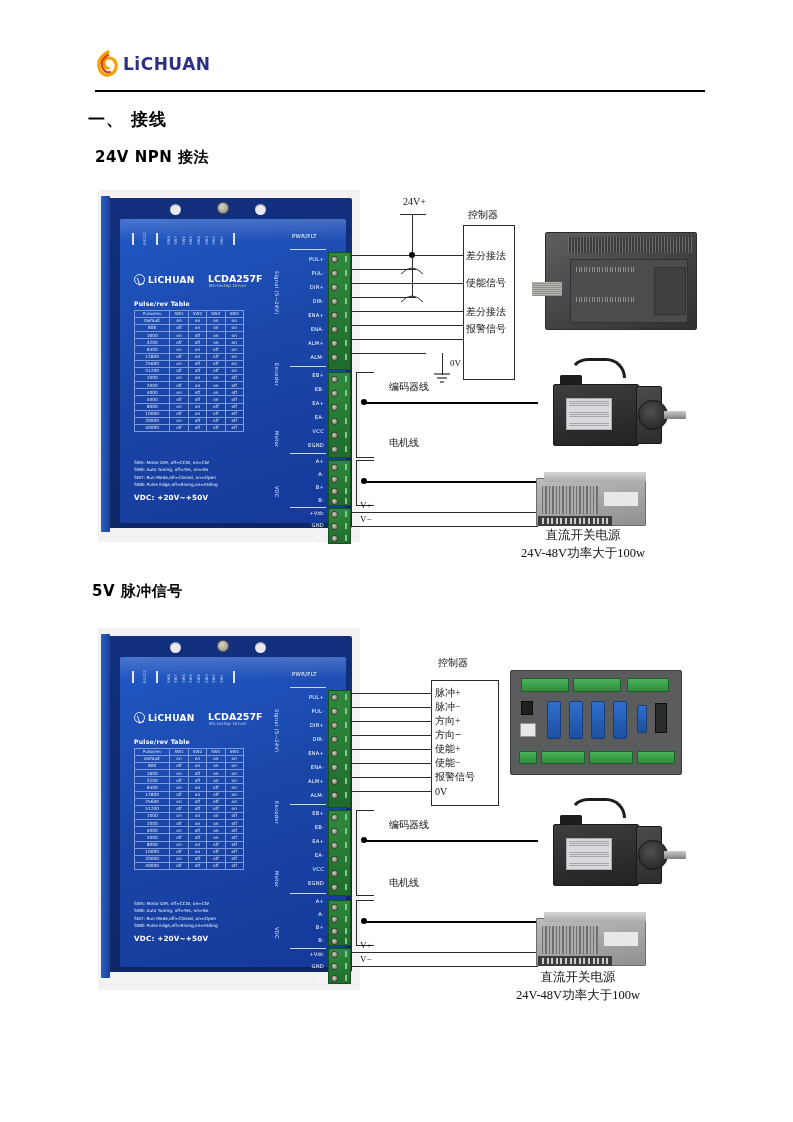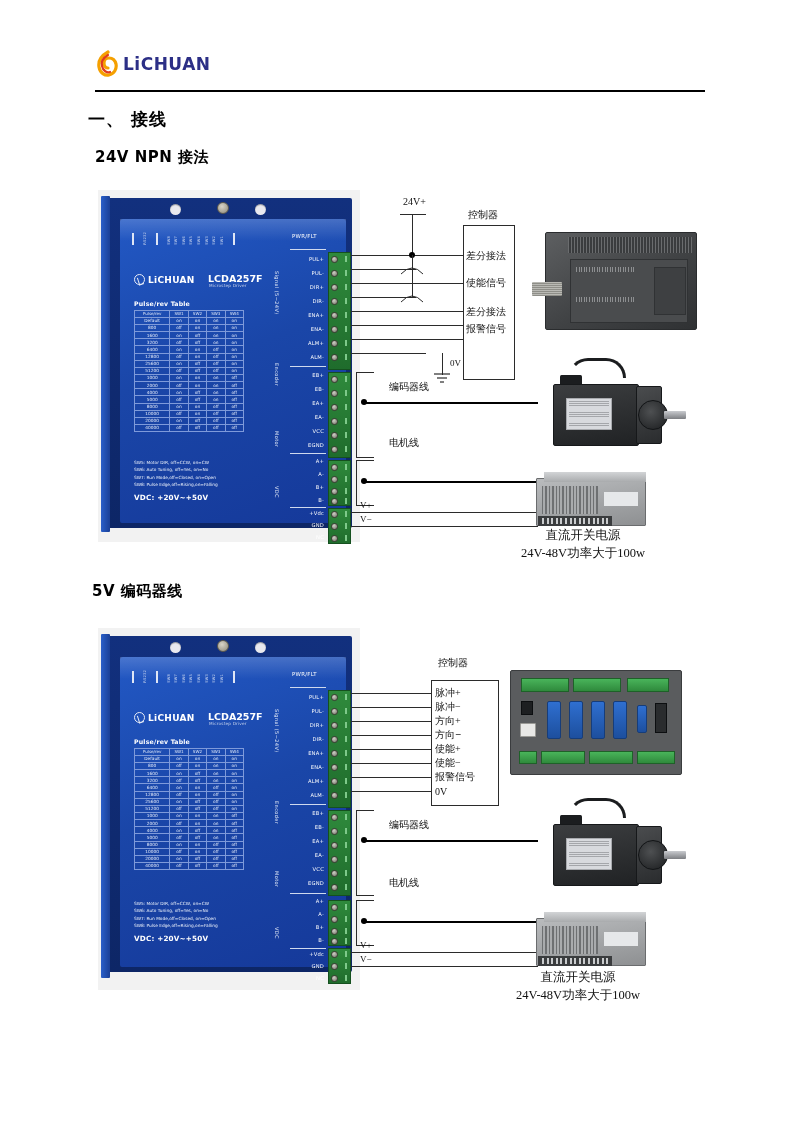--- a/index.html
+++ b/index.html
@@ -151,21 +151,21 @@
           <path d="M13 5 C8 8 6 12 7 16 C8 21 12 23 15 22" fill="none" stroke="#e03a1e" stroke-width="2.2" stroke-linecap="round"></path>
         </svg>
       </div>
       <span class="logo-text">LiCHUAN</span>
     </div>
   </div>
   <div class="header-rule"></div>
 
   <div class="h1" style="left:88px; top:108px;">一、 接线</div>
   <div class="h2" style="left:95px; top:148px;">24V NPN 接法</div>
-  <div class="h2" style="left:92px; top:582px;">5V 编码器线</div>
+  <div class="h2" style="left:92px; top:582px;">5V 脉冲信号</div>
 
   <div class="diagram" style="left:98px; top:190px; width:600px; height:380px;">
 
     <div class="diag-bg" style="width:262px; height:352px;"></div>
 
     <div class="driver" style="left:0; top:0; width:262px; height:352px;">
       <div class="drv-backplate" style="left:6px; top:8px; width:248px; height:330px;"></div>
       <div class="drv-rail-l" style="left:3px; top:6px; width:9px; height:336px;"></div>
       <div class="screwhole" style="left:72px; top:14px; width:11px; height:11px;"></div>
       <div class="screw" style="left:119px; top:12px; width:12px; height:12px;"></div>

